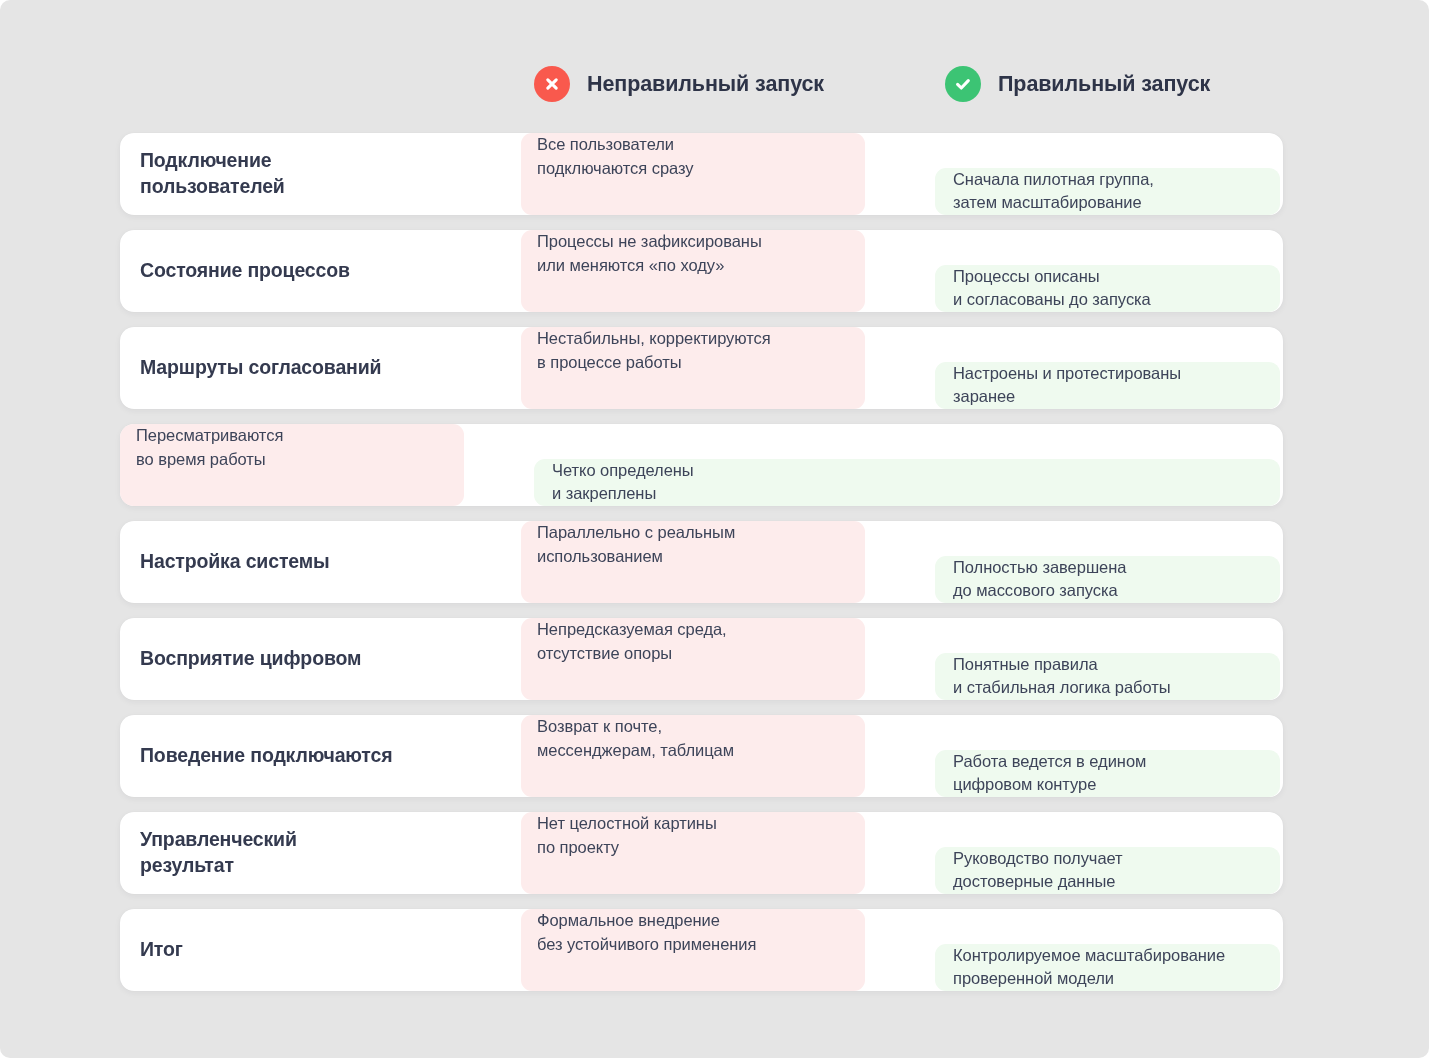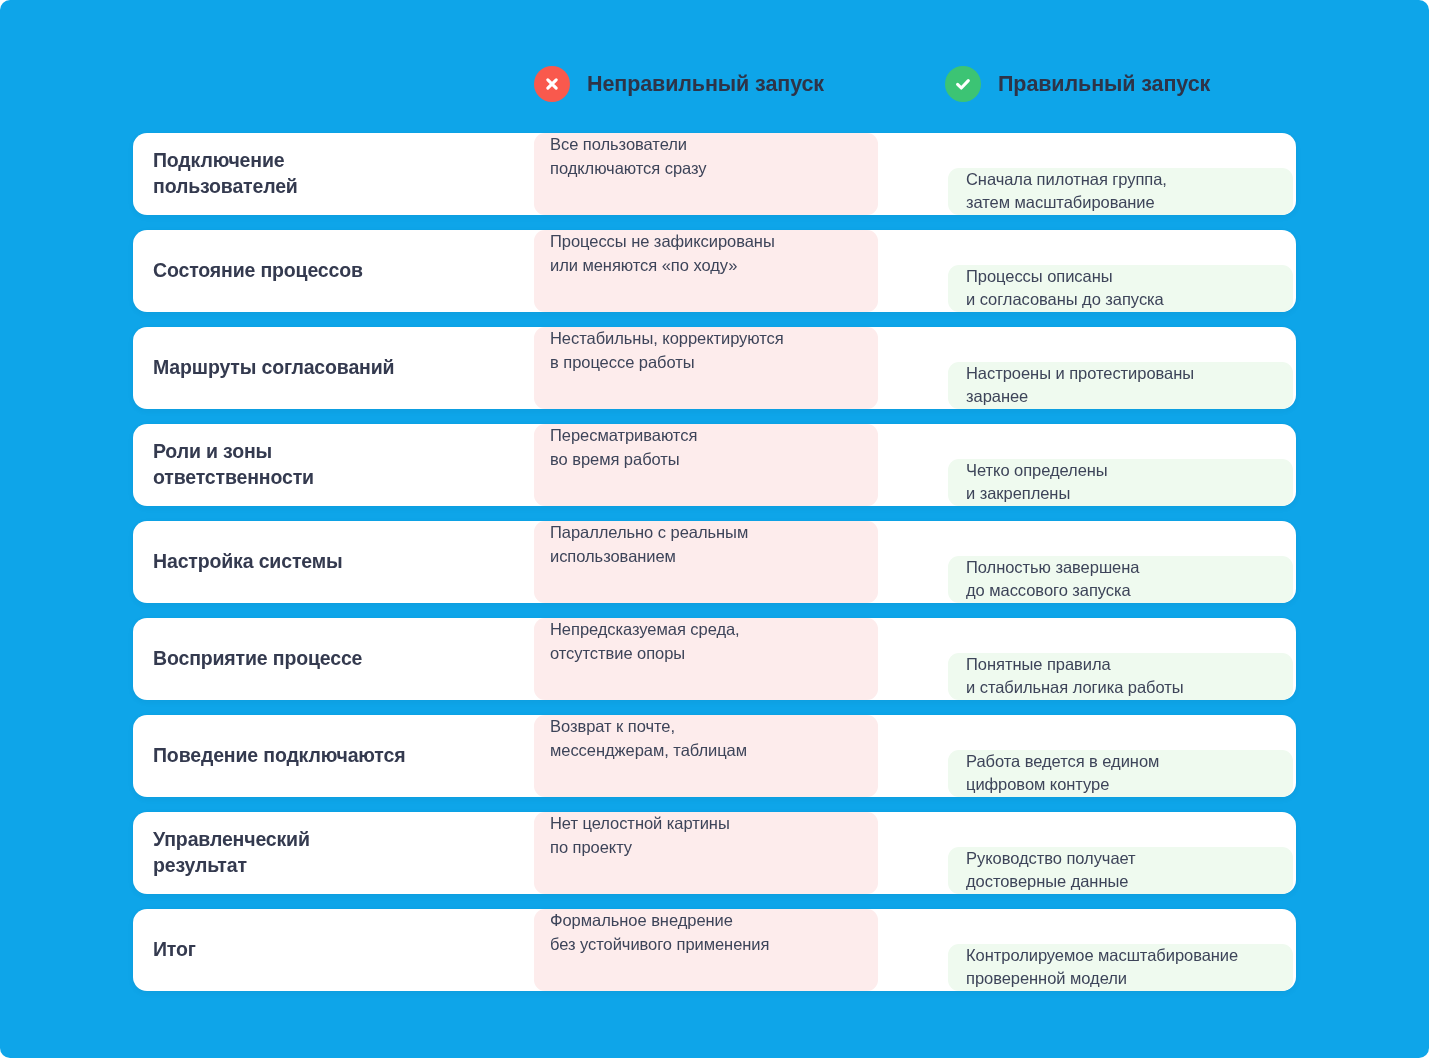--- a/index.html
+++ b/index.html
@@ -11,21 +11,21 @@
     height: 1058px;
     background: #ffffff;
     font-family: "Liberation Sans", "DejaVu Sans", sans-serif;
     overflow: hidden;
   }
 
   .page {
     position: relative;
     width: 1429px;
     height: 1058px;
-    background: #0ea5e9;
+    background: #e5e5e5;
     border-radius: 10px;
     box-sizing: border-box;
     padding: 0;
   }
 
   
   .legend {
     position: absolute;
     left: 133px;
     top: 56px;
@@ -60,21 +60,21 @@
     font-size: 21.5px;
     font-weight: 700;
     color: #2e3448;
     letter-spacing: -0.1px;
     white-space: nowrap;
   }
 
   
   .table {
     position: absolute;
-    left: 133px;
+    left: 120px;
     top: 133px;
     width: 1163px;
   }
 
   .row {
     position: relative;
     background: #ffffff;
     border-radius: 14px;
     box-shadow: 0 2px 6px rgba(34, 40, 62, 0.055),
                 0 0 1px rgba(34, 40, 62, 0.07);
@@ -216,23 +216,20 @@
         </div>
       </div>
       <div class="cell-good-wrap">
         <div class="cell-good">
           <span class="cell-text">Настроены и протестированы<br>заранее</span>
         </div>
       </div>
     </div>
 
     <div class="row">
-      <div class="cell-title">
-        <span>Роли и зоны<br>ответственности</span>
-      </div>
       <div class="cell-bad-wrap">
         <div class="cell-bad">
           <span class="cell-text">Пересматриваются<br>во время работы</span>
         </div>
       </div>
       <div class="cell-good-wrap">
         <div class="cell-good">
           <span class="cell-text">Четко определены<br>и закреплены</span>
         </div>
       </div>
@@ -249,21 +246,21 @@
       </div>
       <div class="cell-good-wrap">
         <div class="cell-good">
           <span class="cell-text">Полностью завершена<br>до массового запуска</span>
         </div>
       </div>
     </div>
 
     <div class="row">
       <div class="cell-title">
-        <span>Восприятие процессе</span>
+        <span>Восприятие цифровом</span>
       </div>
       <div class="cell-bad-wrap">
         <div class="cell-bad">
           <span class="cell-text">Непредсказуемая среда,<br>отсутствие опоры</span>
         </div>
       </div>
       <div class="cell-good-wrap">
         <div class="cell-good">
           <span class="cell-text">Понятные правила<br>и стабильная логика работы</span>
         </div>

